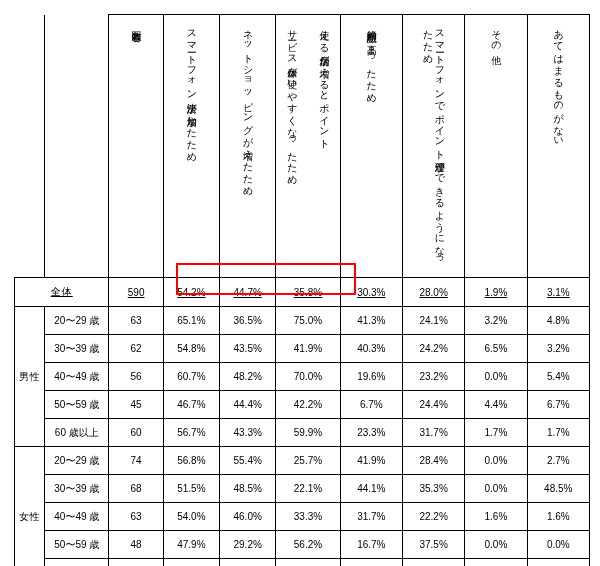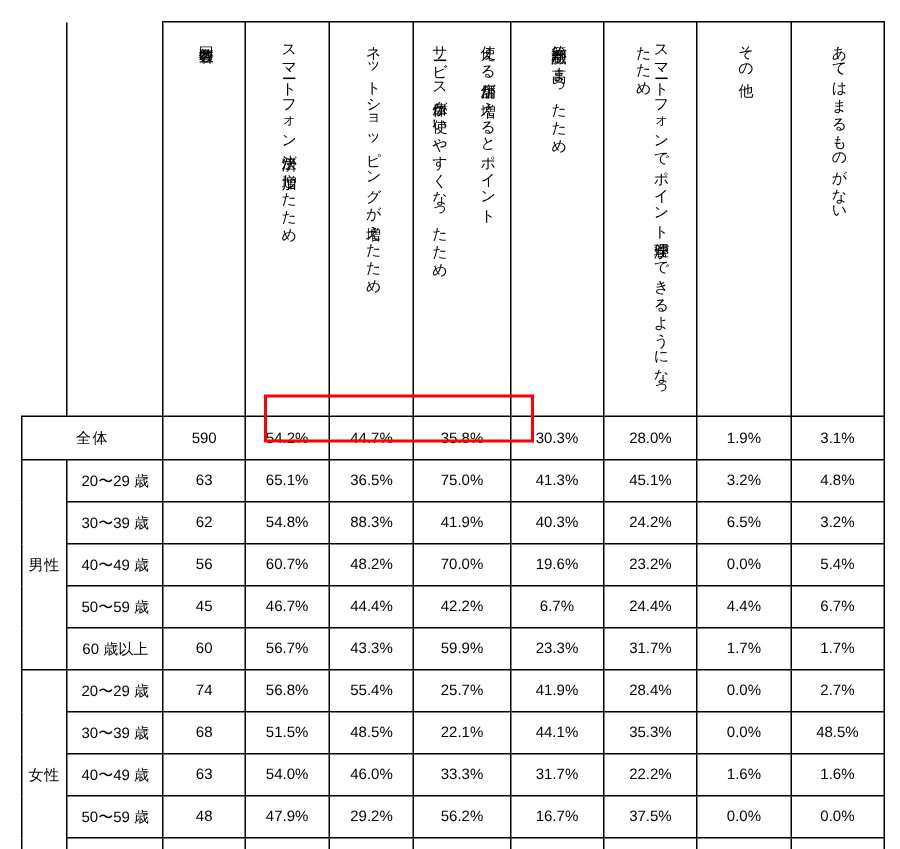--- a/index.html
+++ b/index.html
@@ -87,20 +87,21 @@
   td.num {
     text-align: right;
     padding-right: 8px;
     font-size: 10.5px;
   }
   tr.data-row td {
     height: 27px;
   }
   tr.total-row td {
     height: 28px;
+    text-decoration: underline;
   }
   
   .hl-box {
     position: absolute;
     border: 2px solid #ff0000;
     pointer-events: none;
     box-sizing: border-box;
   }
   .noborder-left { border-left: none !important; }
   .noborder-top { border-top: none !important; }
@@ -183,29 +184,29 @@
     </tr>
 
     <tr class="data-row">
       <td class="grp" rowspan="5">男性</td>
       <td class="sub">20〜29 歳</td>
       <td class="num">63</td>
       <td class="num">65.1%</td>
       <td class="num">36.5%</td>
       <td class="num">75.0%</td>
       <td class="num">41.3%</td>
-      <td class="num">45.1%</td>
+      <td class="num">24.1%</td>
       <td class="num">3.2%</td>
       <td class="num">4.8%</td>
     </tr>
     <tr class="data-row">
       <td class="sub">30〜39 歳</td>
       <td class="num">62</td>
       <td class="num">54.8%</td>
-      <td class="num">88.3%</td>
+      <td class="num">43.5%</td>
       <td class="num">41.9%</td>
       <td class="num">40.3%</td>
       <td class="num">24.2%</td>
       <td class="num">6.5%</td>
       <td class="num">3.2%</td>
     </tr>
     <tr class="data-row">
       <td class="sub">40〜49 歳</td>
       <td class="num">56</td>
       <td class="num">60.7%</td>

